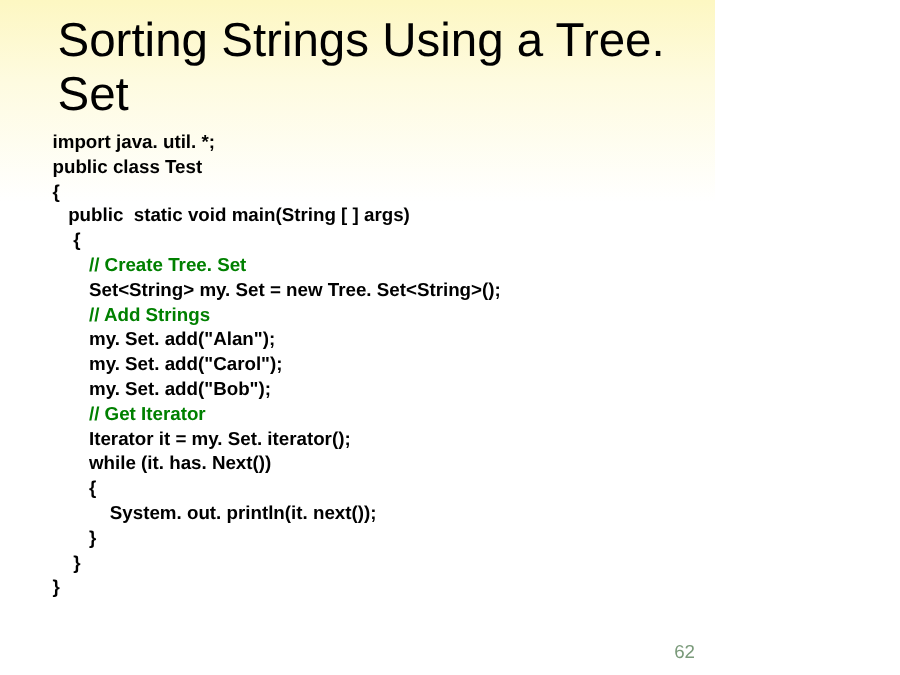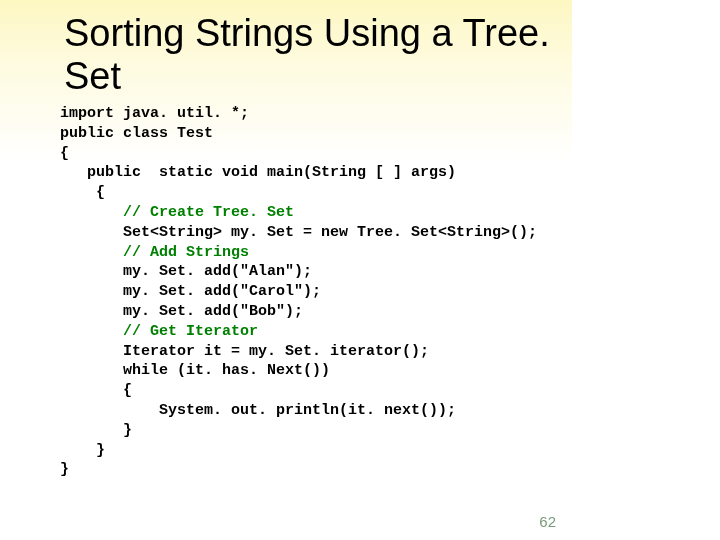--- a/index.html
+++ b/index.html
@@ -9,37 +9,36 @@
     height: 540px;
     overflow: hidden;
     font-family: Arial, Helvetica, sans-serif;
   }
   .slide {
     width: 572px;
     height: 540px;
     background: linear-gradient(to bottom, #fdf7c2 0%, #fefbe0 12%, #ffffff 30%, #ffffff 100%);
     position: relative;
     box-sizing: border-box;
-    padding-left: 18px;
   }
   .title {
     font-size: 38px;
     font-weight: normal;
     color: #000;
     padding: 12px 0 6px 46px;
     letter-spacing: 0px;
   }
   .code {
     padding-left: 42px;
     font-size: 15px;
     line-height: 1.32;
     font-weight: bold;
     color: #000;
     white-space: pre;
-    font-family: Liberation Mono, monospace;
+    font-family: Liberation Sans, sans-serif;
   }
   .comment {
     color: #008000;
     font-weight: bold;
   }
   .pagenum {
     position: absolute;
     bottom: 10px;
     right: 16px;
     font-size: 15px;

